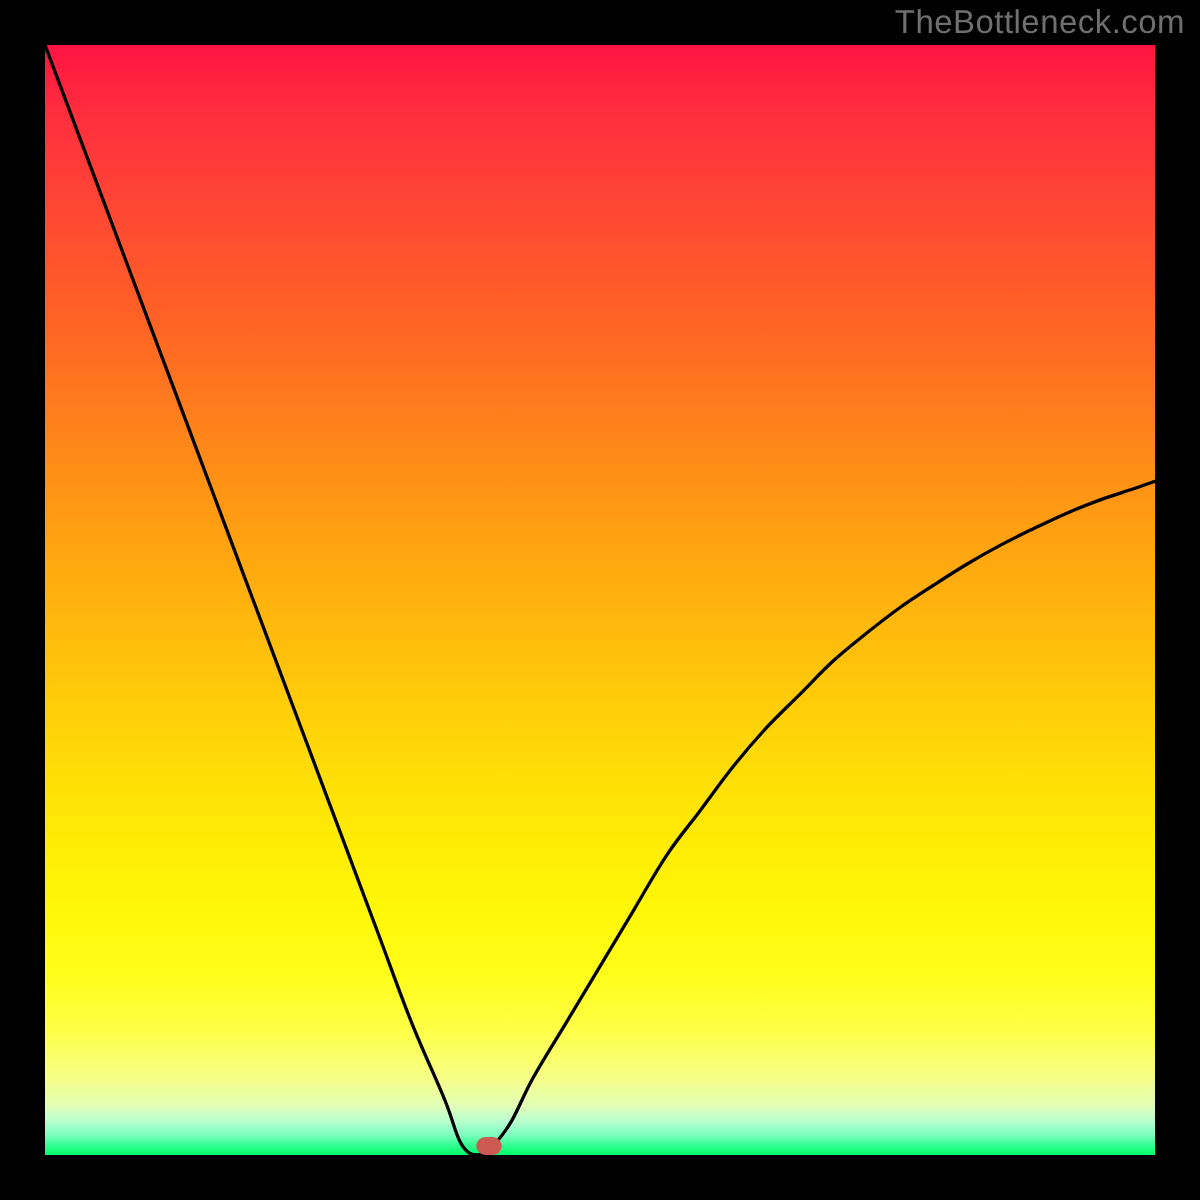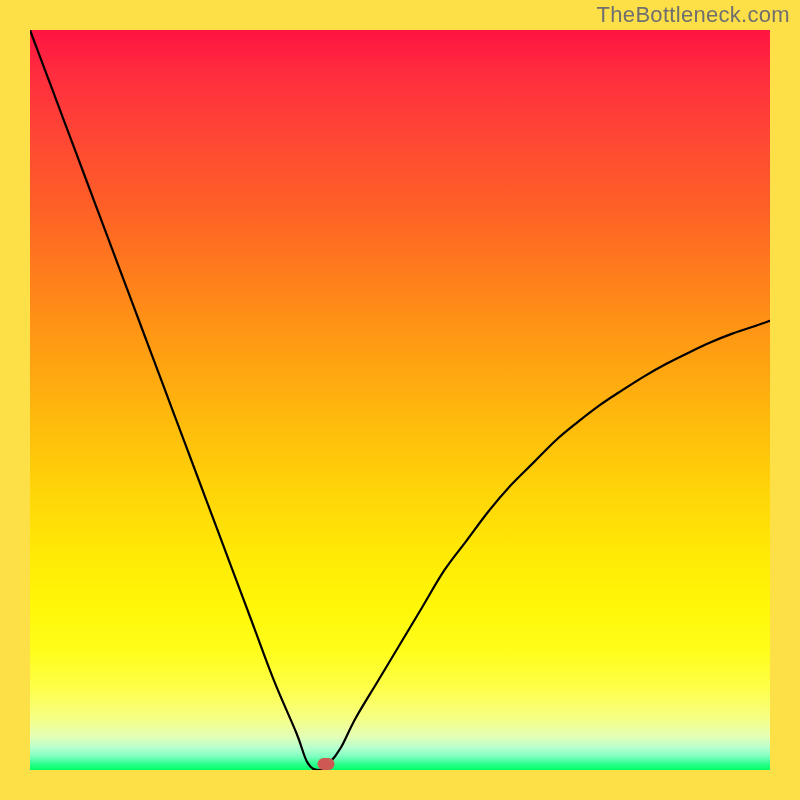--- a/index.html
+++ b/index.html
@@ -8,21 +8,21 @@
     width: 800px;
     height: 800px;
     background: #ffffff;
     font-family: Arial, Helvetica, sans-serif;
     overflow: hidden;
   }
   .container {
     position: relative;
     width: 800px;
     height: 800px;
-    background: #fde047;
+    background: #000000;
   }
   .watermark {
     position: absolute;
     top: 2px;
     right: 10px;
     color: #6f6f6f;
     font-size: 22px;
     font-weight: 400;
     letter-spacing: 0.3px;
     z-index: 5;

